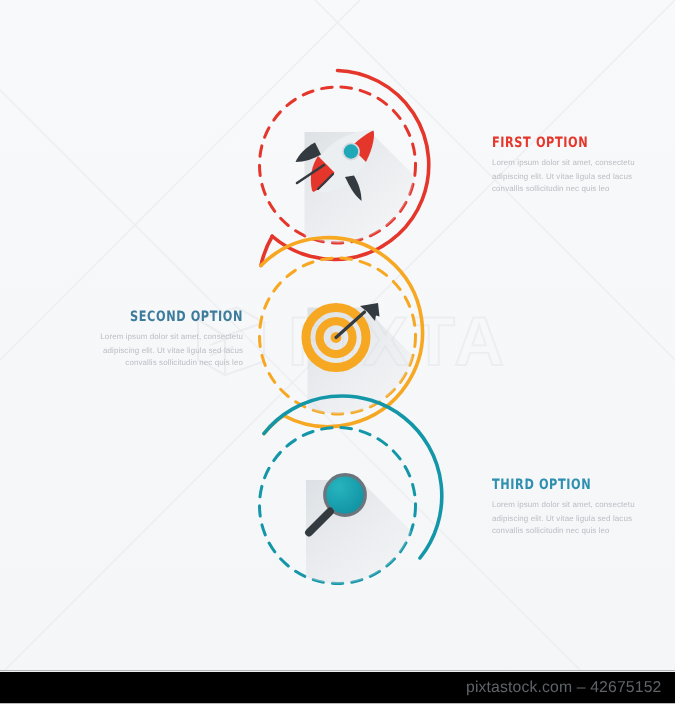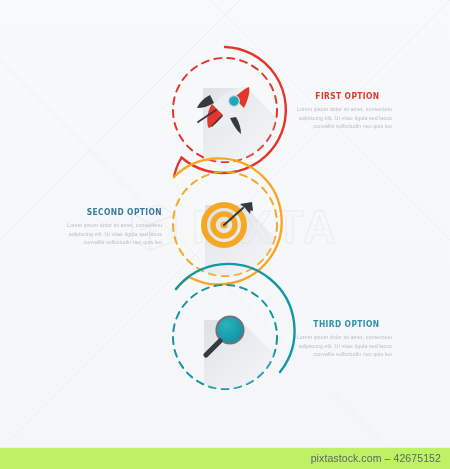--- a/index.html
+++ b/index.html
@@ -49,21 +49,21 @@
     left: 0; top: 0;
     width: 450px;
     height: 447px;
   }
 
   
   .text-block {
     position: absolute;
     width: 104px;
   }
-  .tb-right { left: 288px; text-align: right; }
+  .tb-right { left: 288px; text-align: left; padding-left: 40px; }
   .tb-left  { left: 58px;  text-align: right; }
 
   .tb-1 { top: 90px; }
   .tb-2 { top: 206px; }
   .tb-3 { top: 318px; }
 
   .opt-title {
     font-family: "DejaVu Sans Condensed", "Liberation Sans Narrow", "Liberation Sans", sans-serif;
     font-size: 9.5px;
     font-weight: bold;
@@ -83,21 +83,21 @@
     letter-spacing: .07px;
   }
 
   
   #footer {
     position: absolute;
     left: 0;
     top: 447px;
     width: 450px;
     height: 22px;
-    background: #bef264;
+    background: #000000;
     border-top: 1px solid #eceef0;
     box-sizing: border-box;
   }
   #footer .credit {
     position: absolute;
     right: 9px;
     top: 4px;
     font-size: 10.5px;
     color: #5f6469;
     letter-spacing: .1px;

